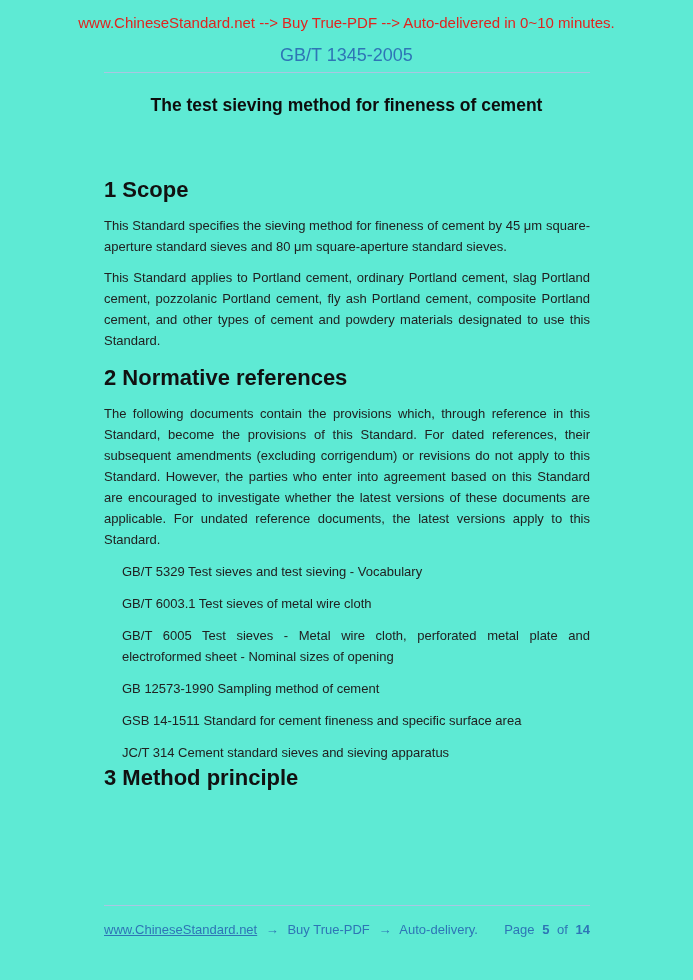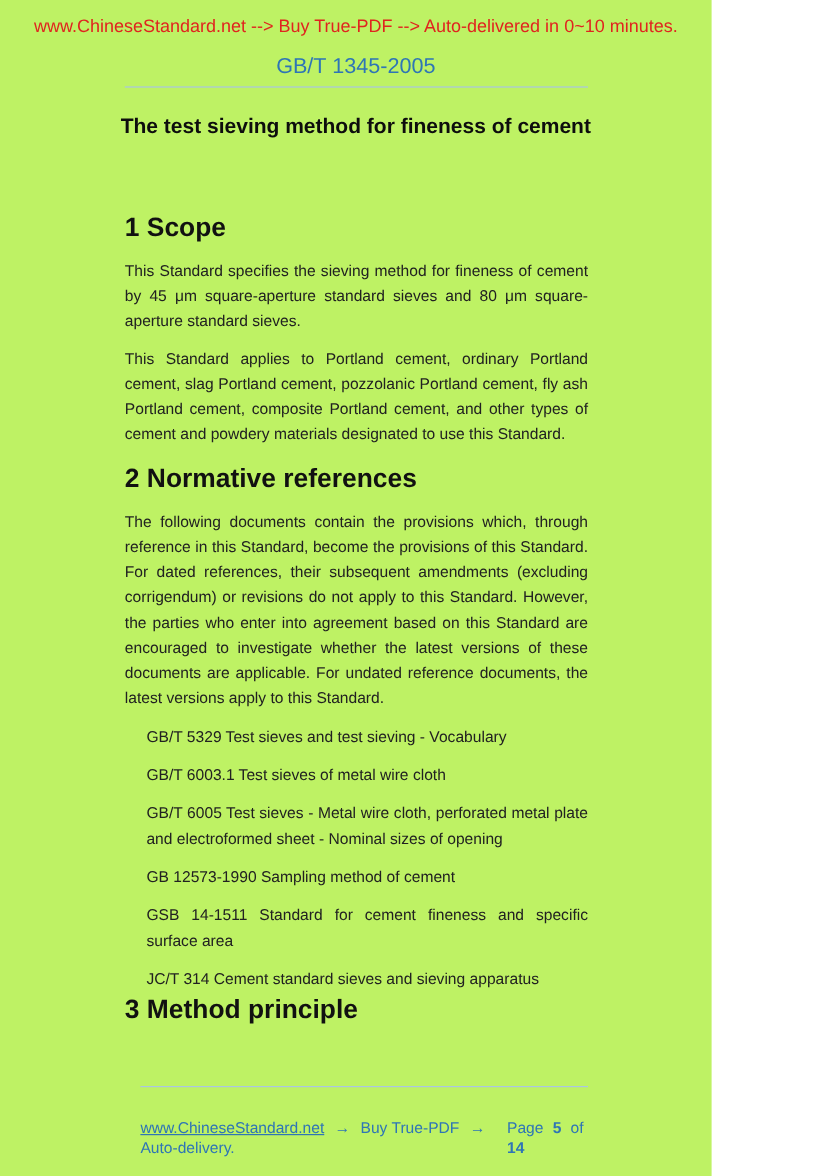--- a/index.html
+++ b/index.html
@@ -4,23 +4,23 @@
 <style>
   * { margin: 0; padding: 0; box-sizing: border-box; }
   html, body { width: 693px; height: 980px; }
   body {
     background: #ffffff;
     font-family: "Liberation Sans", "DejaVu Sans", sans-serif;
     -webkit-font-smoothing: antialiased;
   }
   .page {
     position: relative;
-    width: 593px;
+    width: 693px;
     height: 980px;
-    background: #bef264;
+    background: #5eead4;
     overflow: hidden;
   }
   .banner {
     padding-top: 13px;
     text-align: center;
     font-size: 15px;
     line-height: 19px;
     color: #e0241f;
     white-space: nowrap;
   }
@@ -64,25 +64,25 @@
   .p-next    { margin-top: 10px; }
   .p-body    { margin-top: 14px; }
   .ref {
     padding-left: 18px;
     text-align: justify;
   }
   .ref-first { margin-top: 8px; }
   .ref       { margin-top: 11px; }
   .footer {
     position: absolute;
-    left: 117px;
+    left: 104px;
     right: 103px;
     top: 905px;
     border-top: 1px solid #a9c6e2;
-    padding-top: 25px;
+    padding-top: 15px;
     color: #2e75b6;
     font-size: 13px;
     line-height: 17px;
   }
   .footer-row {
     display: flex;
     justify-content: space-between;
     align-items: baseline;
   }
   .footer-left span, .footer-left a { margin-right: 5px; }

